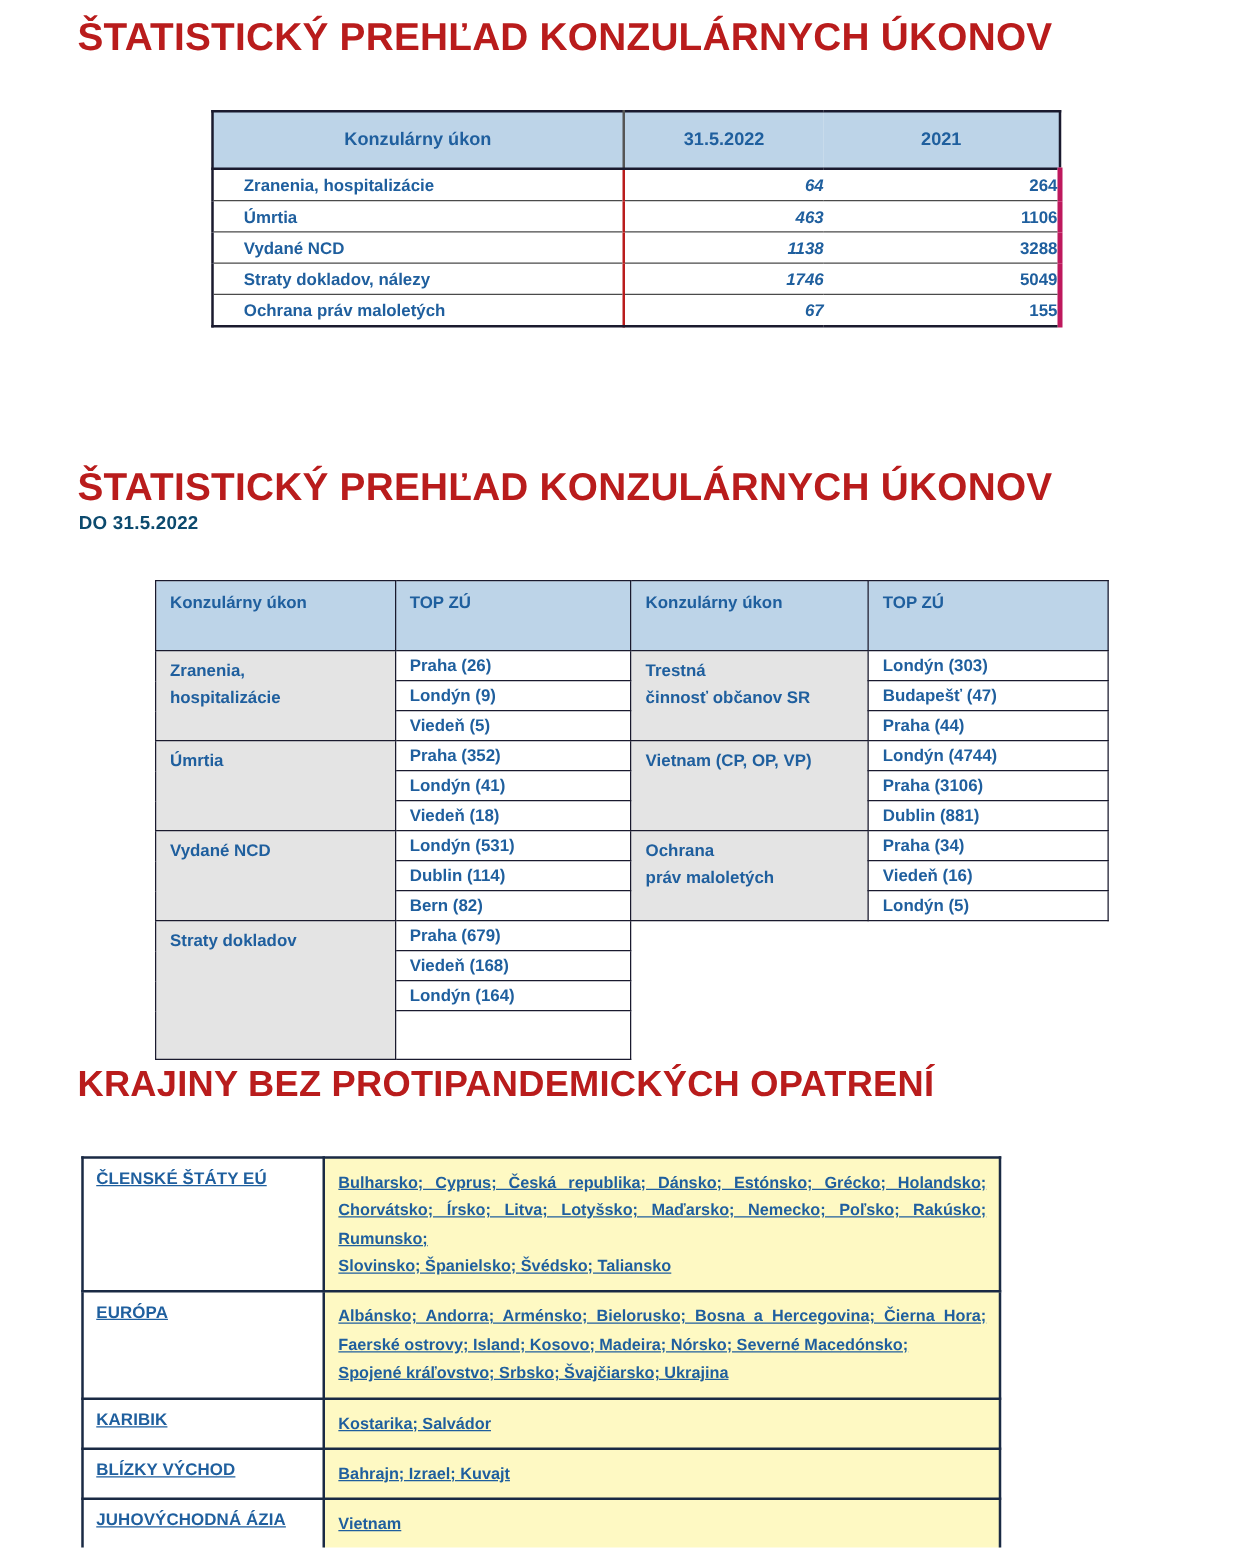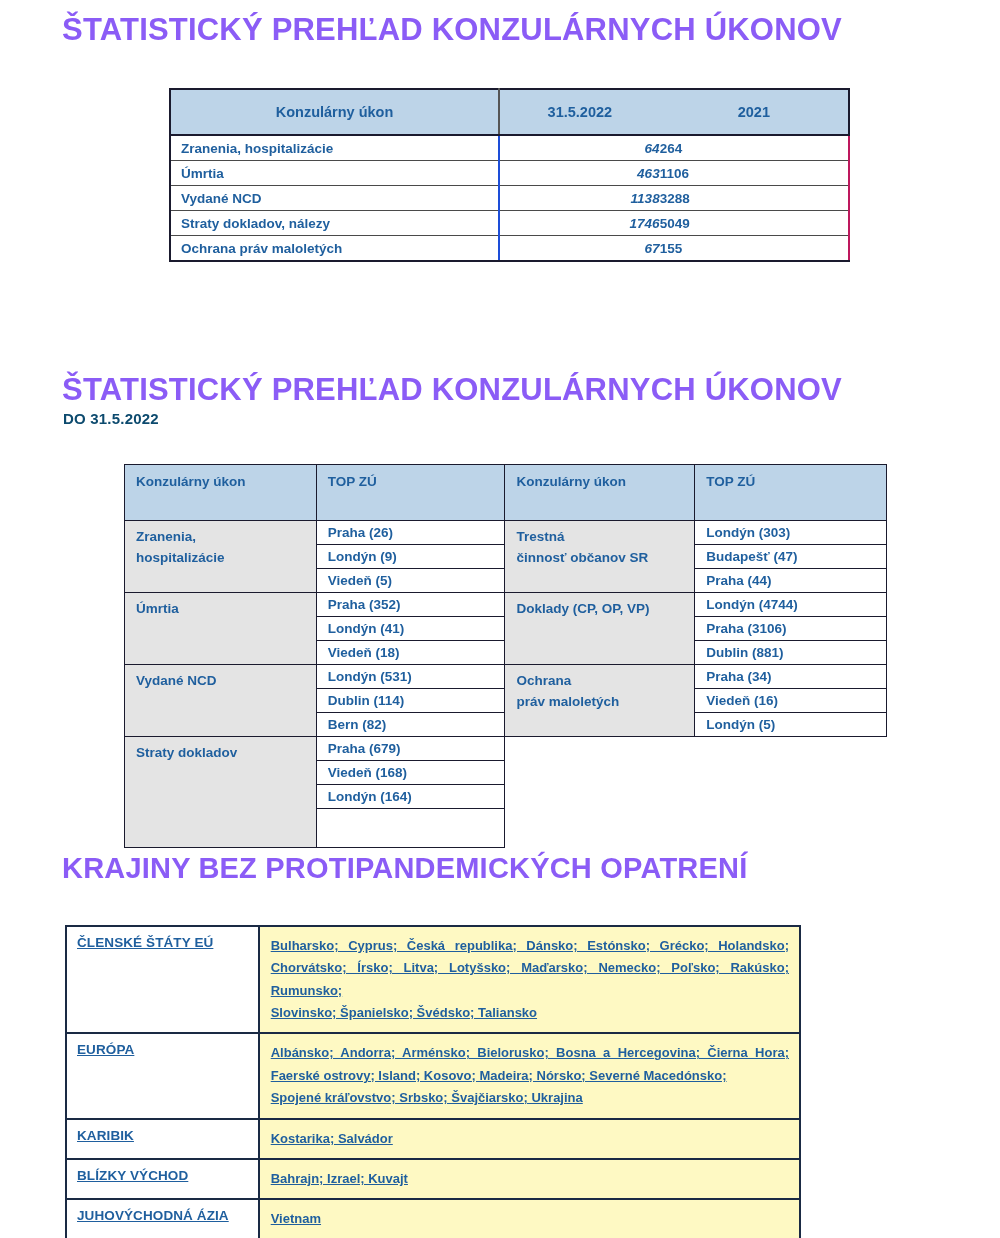--- a/index.html
+++ b/index.html
@@ -13,21 +13,21 @@
   }
   .page{position:relative;width:1000px;height:1238px;}
 
   
   h1.title{
     position:absolute;
     margin:0;padding:0;
     font-size:31px;
     font-weight:600;
     letter-spacing:0.2px;
-    color:#8b5cf6;
+    color:#b91c1c;
     white-space:nowrap;
   }
   .subtitle{
     position:absolute;
     font-size:15px;
     font-weight:600;
     color:#0c4a6e;
     letter-spacing:.2px;
     white-space:nowrap;
   }
@@ -54,25 +54,25 @@
   #t1 th.c1{border-left:2px solid #1a1a2e;border-right:2px solid #555;}
   #t1 th.c2{}
   #t1 th.c3{border-right:2px solid #1a1a2e;}
   #t1 td{
     font-size:13.5px;
     height:24px;
     border-bottom:1.6px solid #4a4a4a;
   }
   #t1 tr:last-child td{border-bottom:2px solid #1a1a2e;}
   #t1 td.c1{
-    text-align:left;padding-left:10px;
-    border-left:2px solid #1a1a2e;border-right:2px solid #1d4ed8;
+    text-align:left;padding-left:24px;
+    border-left:2px solid #1a1a2e;border-right:2px solid #b91c1c;
   }
   #t1 td.c2{text-align:right;font-style:italic;}
-  #t1 td.c3{text-align:left;border-right:2px solid #be185d;}
+  #t1 td.c3{text-align:right;border-right:4px solid #be185d;}
   #t1 col.w1{width:330px;}
   #t1 col.w2{width:161px;}
   #t1 col.w3{width:190px;}
 
   
   #t2{left:124px;top:464px;width:763px;}
   #t2 col.a{width:192px;}
   #t2 col.b{width:189px;}
   #t2 col.c{width:190px;}
   #t2 col.d{width:192px;}
@@ -222,21 +222,21 @@
         <td class="val">Viedeň (5)</td>
         <td class="val">Praha (44)</td>
       </tr>
 
       <tr>
         <td class="cat" rowspan="3">
           <span>Úmrtia</span>
         </td>
         <td class="val">Praha (352)</td>
         <td class="cat" rowspan="3">
-          <span>Doklady (CP, OP, VP)</span>
+          <span>Vietnam (CP, OP, VP)</span>
         </td>
         <td class="val">Londýn (4744)</td>
       </tr>
       <tr>
         <td class="val">Londýn (41)</td>
         <td class="val">Praha (3106)</td>
       </tr>
       <tr>
         <td class="val">Viedeň (18)</td>
         <td class="val">Dublin (881)</td>

